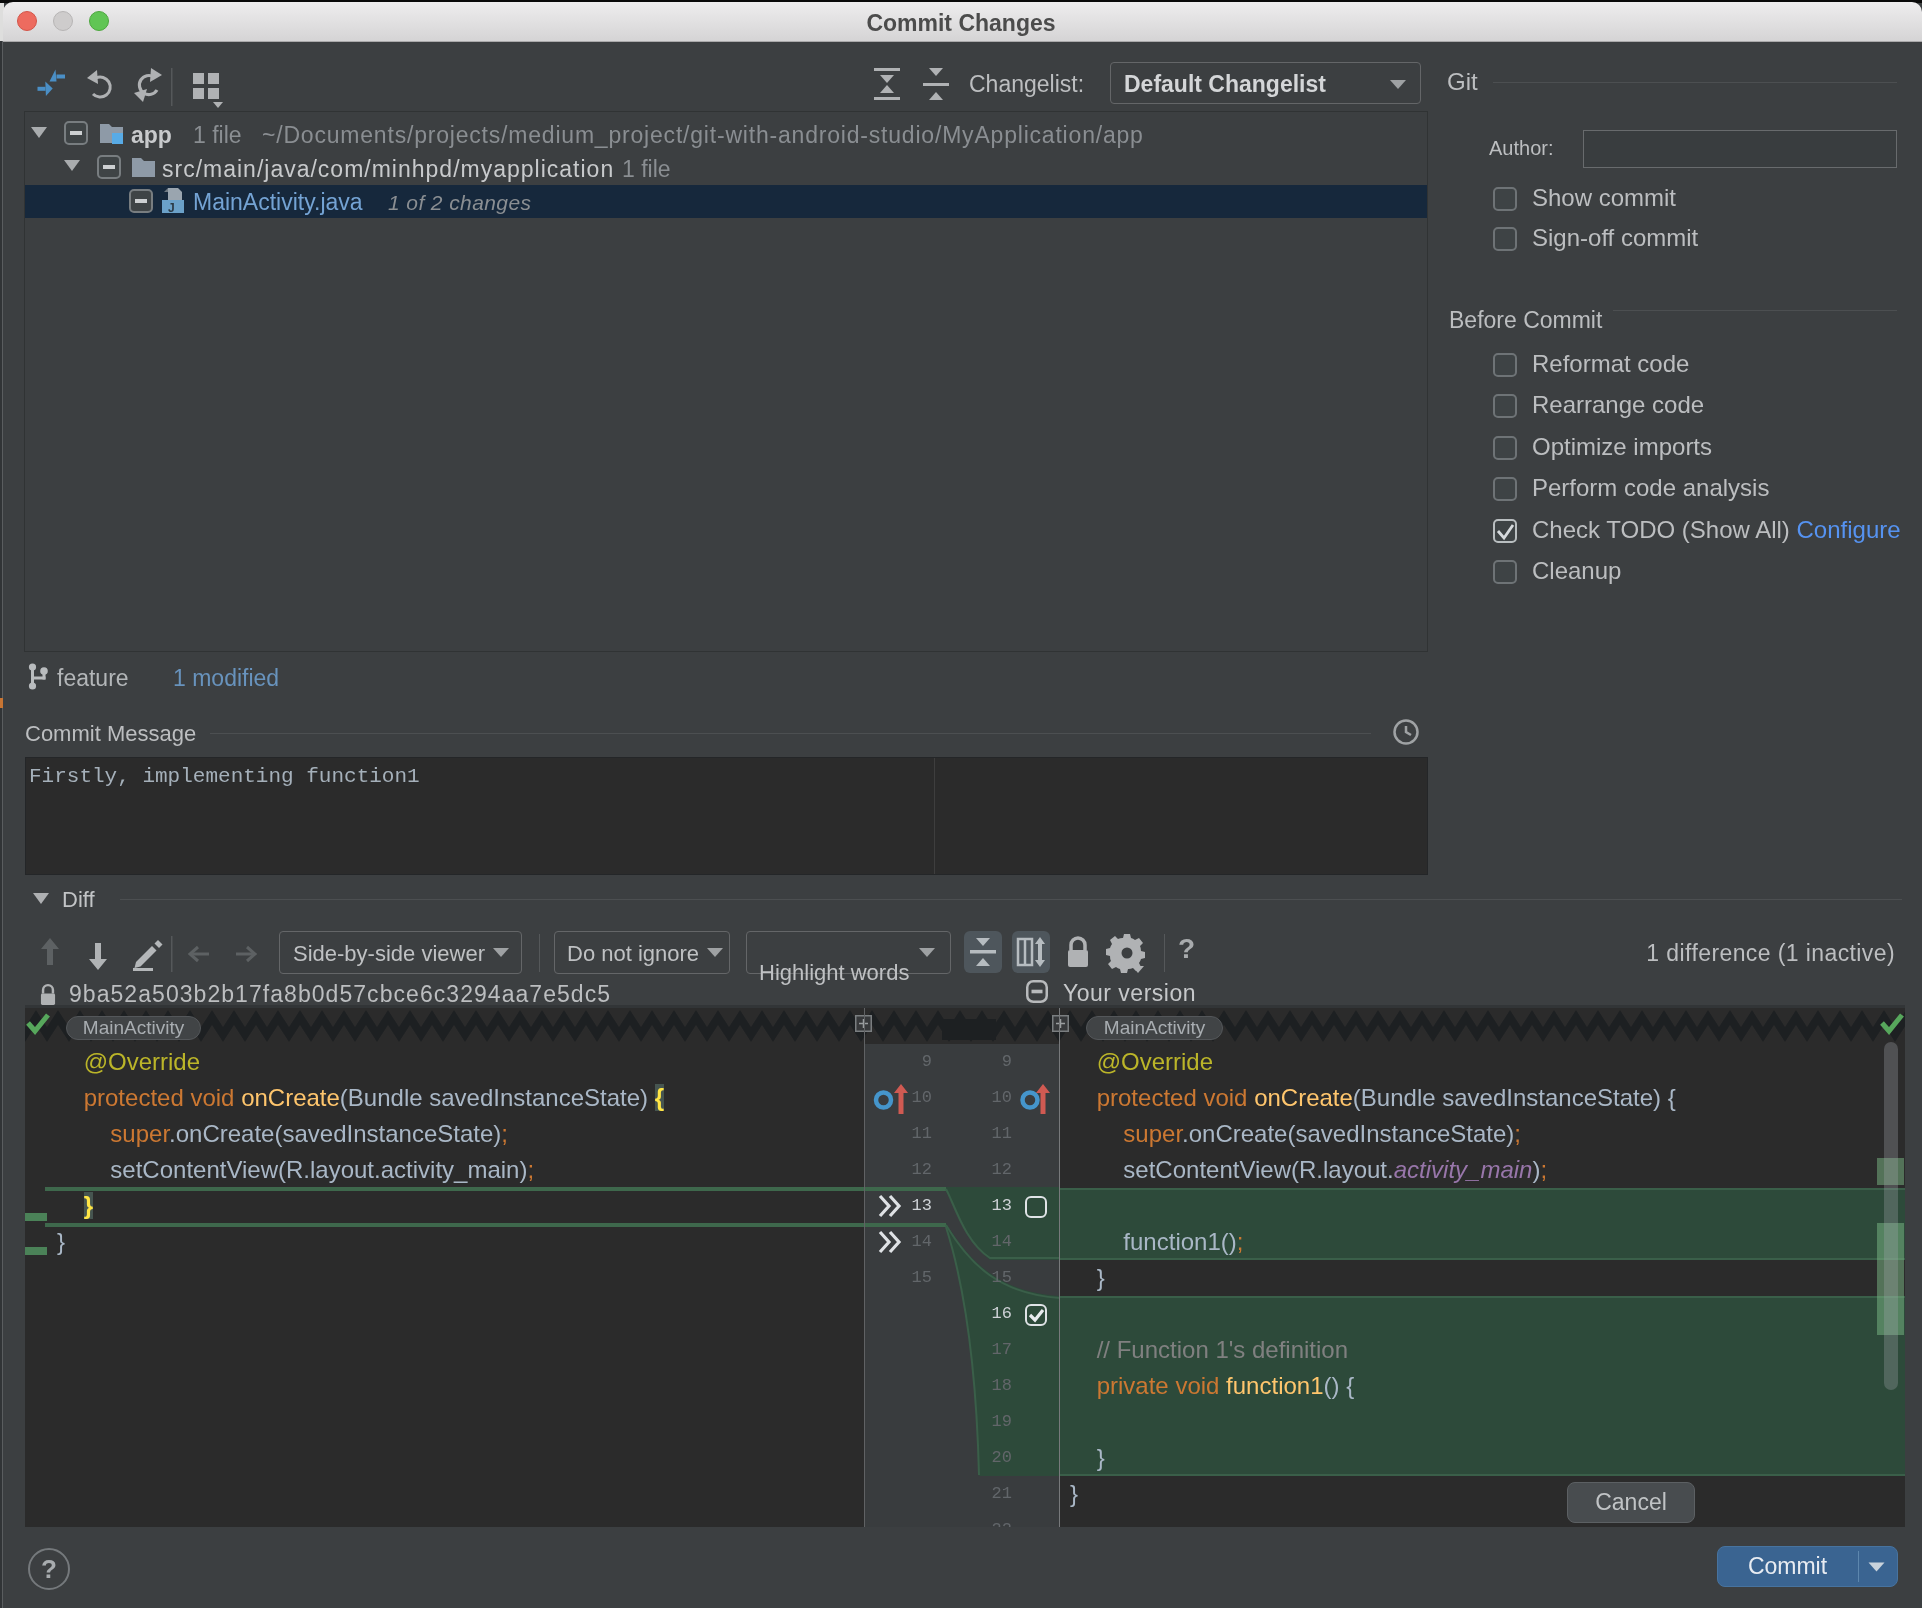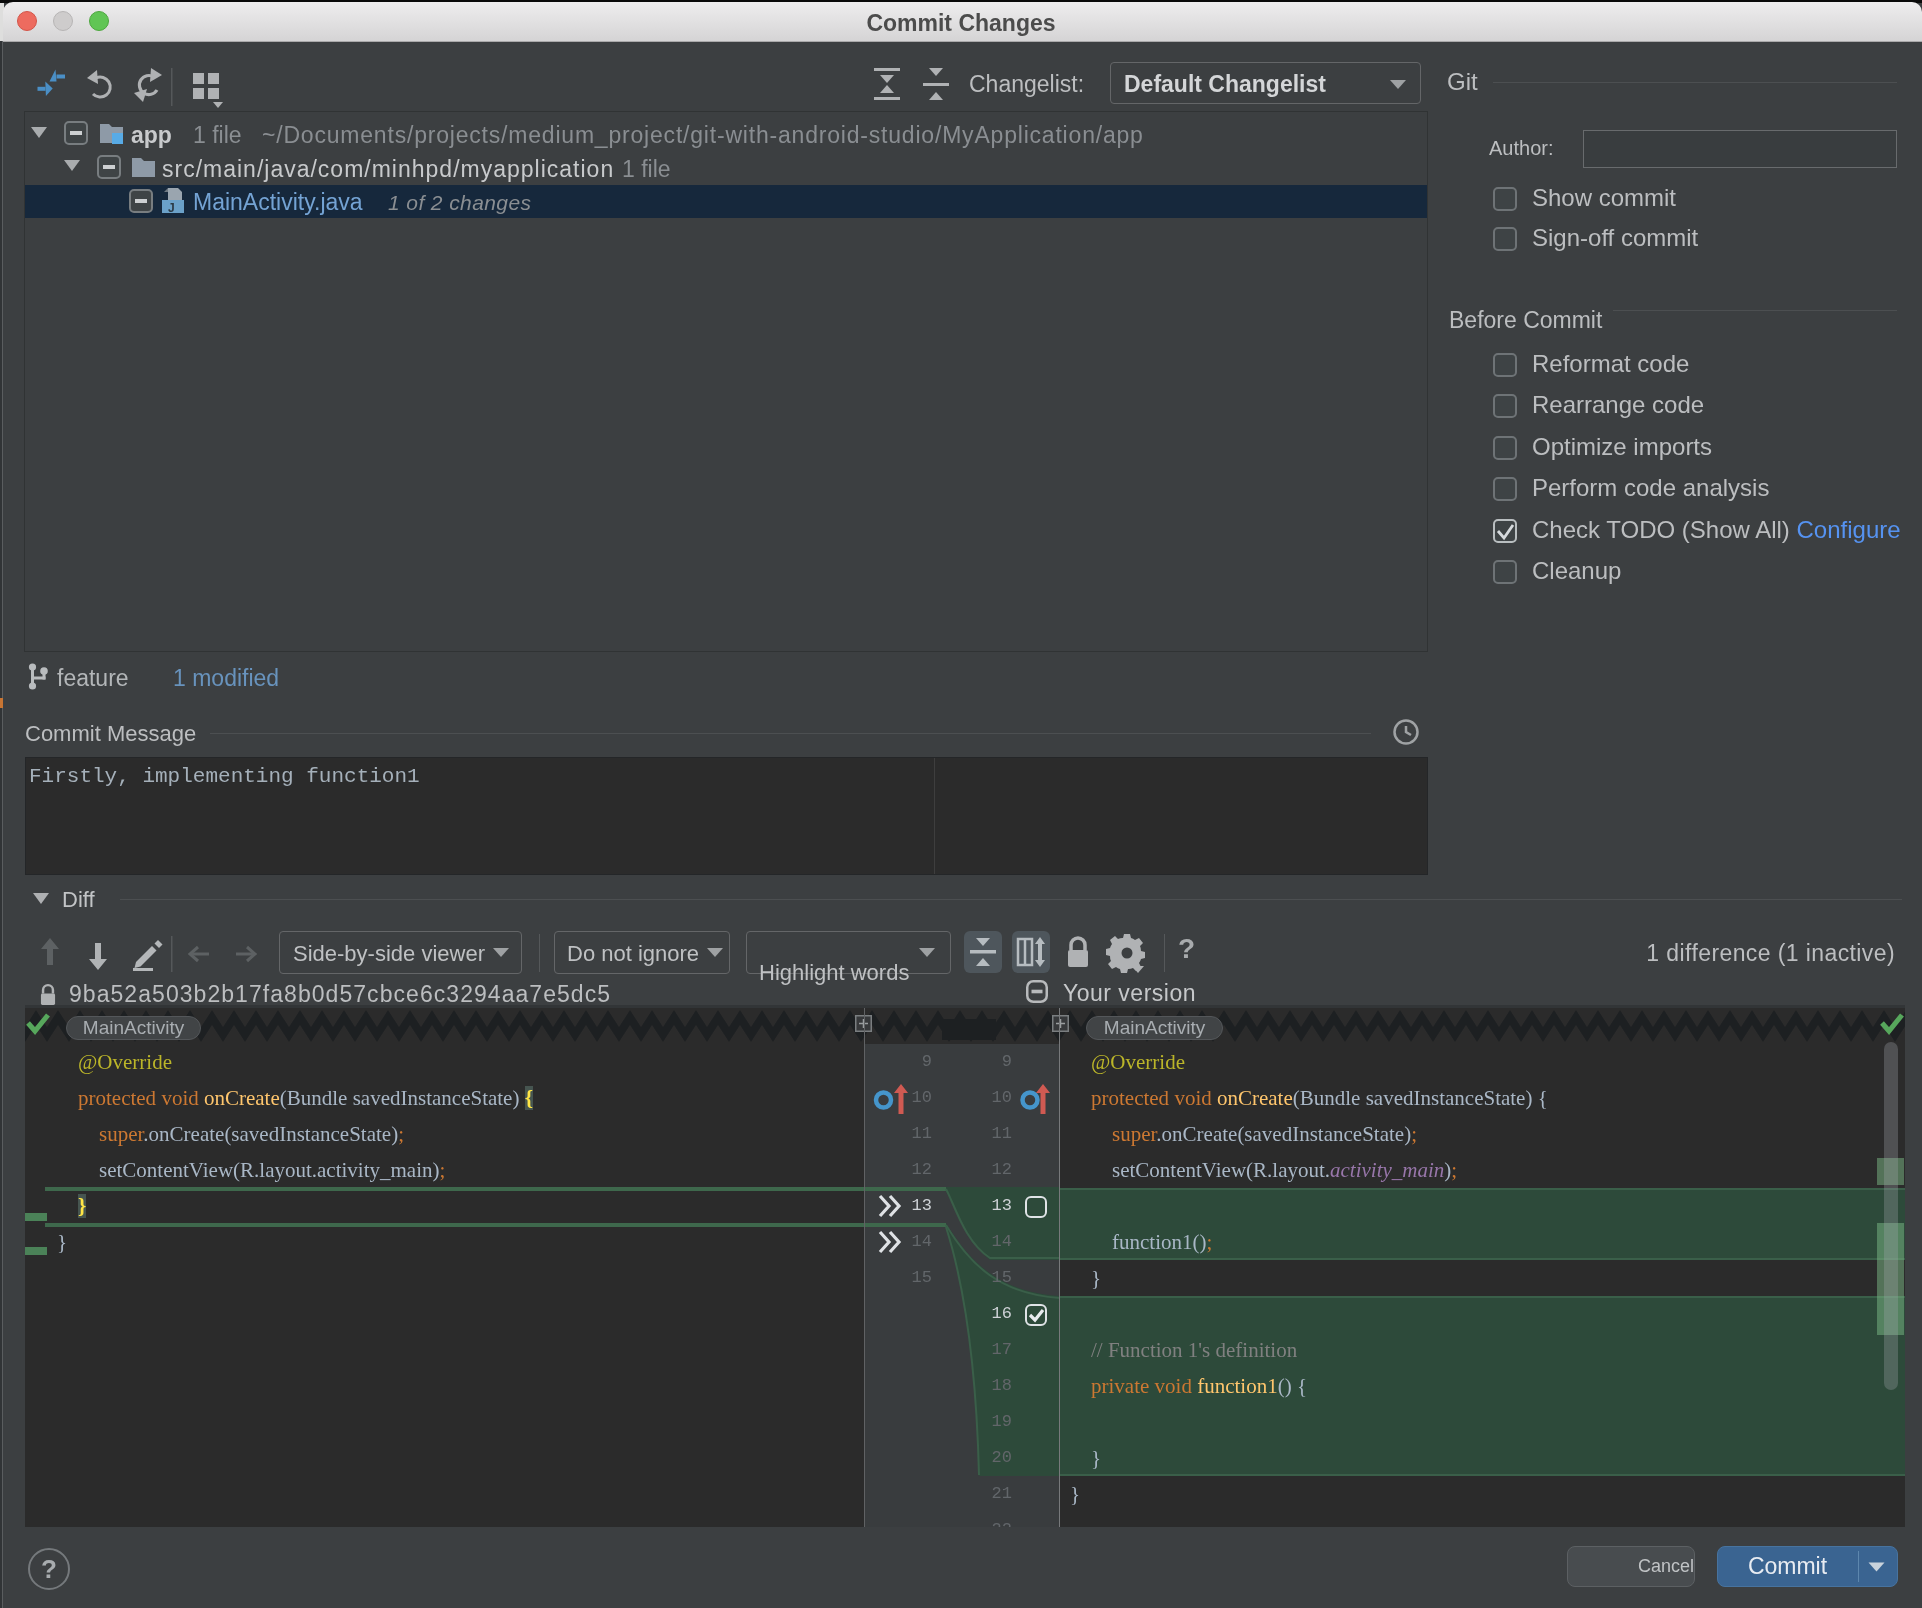--- a/index.html
+++ b/index.html
@@ -1,21 +1,21 @@
 <!DOCTYPE html>
 <html><head>
 <meta charset="utf-8">
 <style>
 html,body{margin:0;padding:0}
 body{width:1922px;height:1608px;background:#3c3f41;font-family:"Liberation Sans",sans-serif;position:relative;overflow:hidden}
 .ab{position:absolute}
 .ul{position:absolute;font-size:22px;color:#bcbec0;white-space:pre;line-height:22px}
 .dim{color:#8a8e92}
 .hl{position:absolute;height:1px;background:#4c4f51}
-.cl{position:absolute;font-family:Liberation Serif, serif;font-size:21px;line-height:36px;white-space:pre;color:#a9b7c6}
+.cl{position:absolute;font-family:Liberation Sans, sans-serif;font-size:24px;line-height:36px;white-space:pre;color:#a9b7c6}
 .o{color:#cc7832}
 .y{color:#ffc66d}
 .an{color:#bbb529}
 .pu{color:#9876aa;font-style:italic}
 .cm{color:#808080}
 .bm{background:#465550;color:#ffe545;font-weight:bold}
 .ln{position:absolute;font-family:"Liberation Mono",monospace;font-size:17px;line-height:36px;color:#62666a;text-align:right;width:70px;white-space:pre}
 .lnb{color:#ced2d6}
 .cb{position:absolute;width:24px;height:24px;border:2px solid #6e7376;border-radius:5px;background:#3e4345;box-sizing:border-box}
 .dd{position:absolute;border:1px solid #646668;border-radius:4px;box-sizing:border-box}
@@ -369,19 +369,19 @@
 
   <div class="ab" style="left:839px;top:0;width:1px;height:519px;background:#606264"></div>
   <div class="ab" style="left:1034px;top:0;width:1px;height:519px;background:#77797b"></div>
 
   <div class="ab" style="left:1852px;top:150px;width:27px;height:27px;background:rgba(123,185,133,0.5)"></div>
   <div class="ab" style="left:1852px;top:215px;width:27px;height:112px;background:rgba(123,185,133,0.5)"></div>
   <div class="ab" style="left:1859px;top:34px;width:14px;height:348px;border-radius:7px;background:rgba(166,170,174,0.3)"></div>
 </div>
 
 <div class="ab" style="left:28px;top:1548px;width:42px;height:42px;border-radius:50%;border:2px solid #75797c;box-sizing:border-box;color:#a8acaf;font-size:26px;font-weight:bold;text-align:center;line-height:38px">?</div>
-<div class="ab" style="left:1567px;top:1546px;width:128px;height:41px;background:#484c4f;border:1px solid #5c6063;border-radius:8px;box-sizing:border-box;color:#c0c3c5;font-size:18px;text-align:right;line-height:39px">Cancel</div>
+<div class="ab" style="left:1567px;top:1482px;width:128px;height:41px;background:#484c4f;border:1px solid #5c6063;border-radius:8px;box-sizing:border-box;color:#c0c3c5;font-size:23px;text-align:center;line-height:39px">Cancel</div>
 <div class="ab" style="left:1717px;top:1546px;width:181px;height:41px;background:#3a6491;border:1px solid #47739f;border-radius:8px;box-sizing:border-box"></div>
 <div class="ab" style="left:1717px;top:1546px;width:141px;height:41px;color:#e8ecf2;font-size:23px;text-align:center;line-height:41px">Commit</div>
 <div class="ab" style="left:1858px;top:1551px;width:1px;height:31px;background:#5d87ae"></div>
 <svg class="ab" style="left:1868px;top:1562px" width="17" height="10">
     <path d="M0.5 0.5 h16 l-8 9 z" fill="#c9d3dc"></path>
   </svg>
 
 </body></html>

